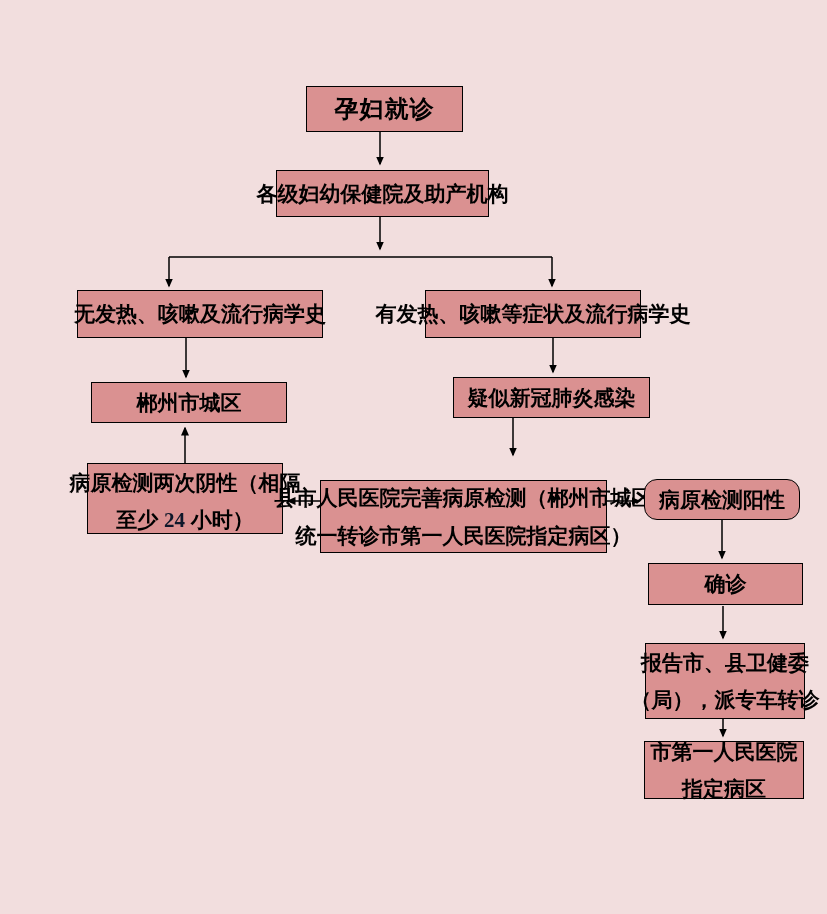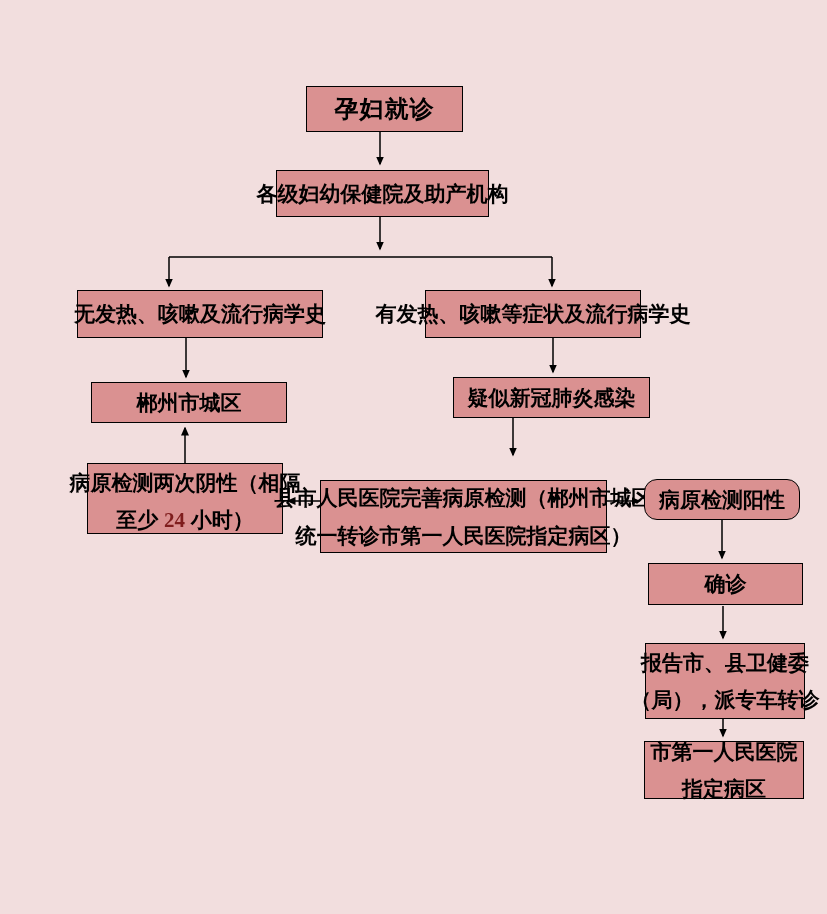--- a/index.html
+++ b/index.html
@@ -24,21 +24,21 @@
     text-align:center;
     font-weight:bold;
     color:#000;
     font-size:21px;
     line-height:1.78;
   }
   .node .ln{white-space:nowrap;display:block;}
   .node--title{font-size:24px;letter-spacing:1px;}
   .num{
     font-family:"Liberation Serif","DejaVu Serif",serif;
-    color:#7f1d1d;
+    color:#0f172a;
     font-weight:bold;
   }
 </style>
 </head>
 <body style="background: rgb(242, 222, 222);">
 
 <div id="flowchart">
 
   <svg class="connectors" viewBox="0 0 827 914" xmlns="http://www.w3.org/2000/svg">
     <defs>

